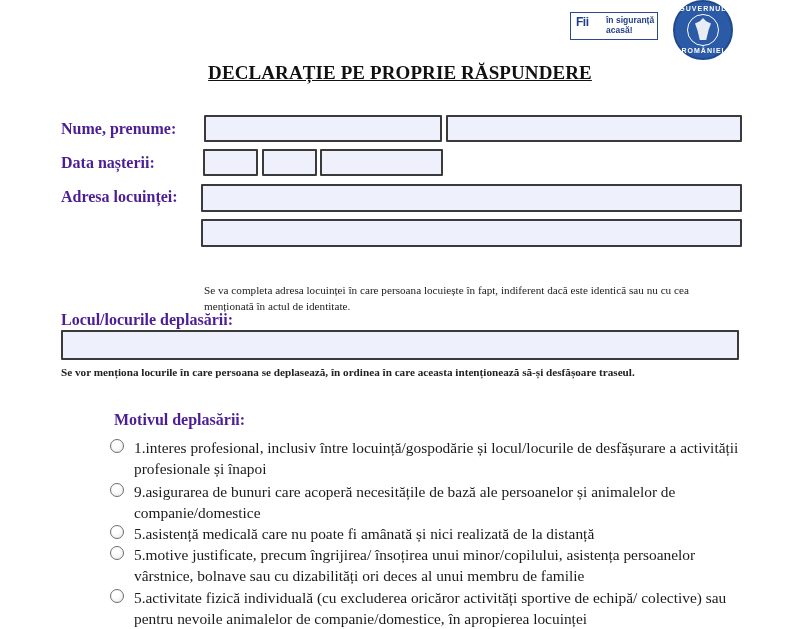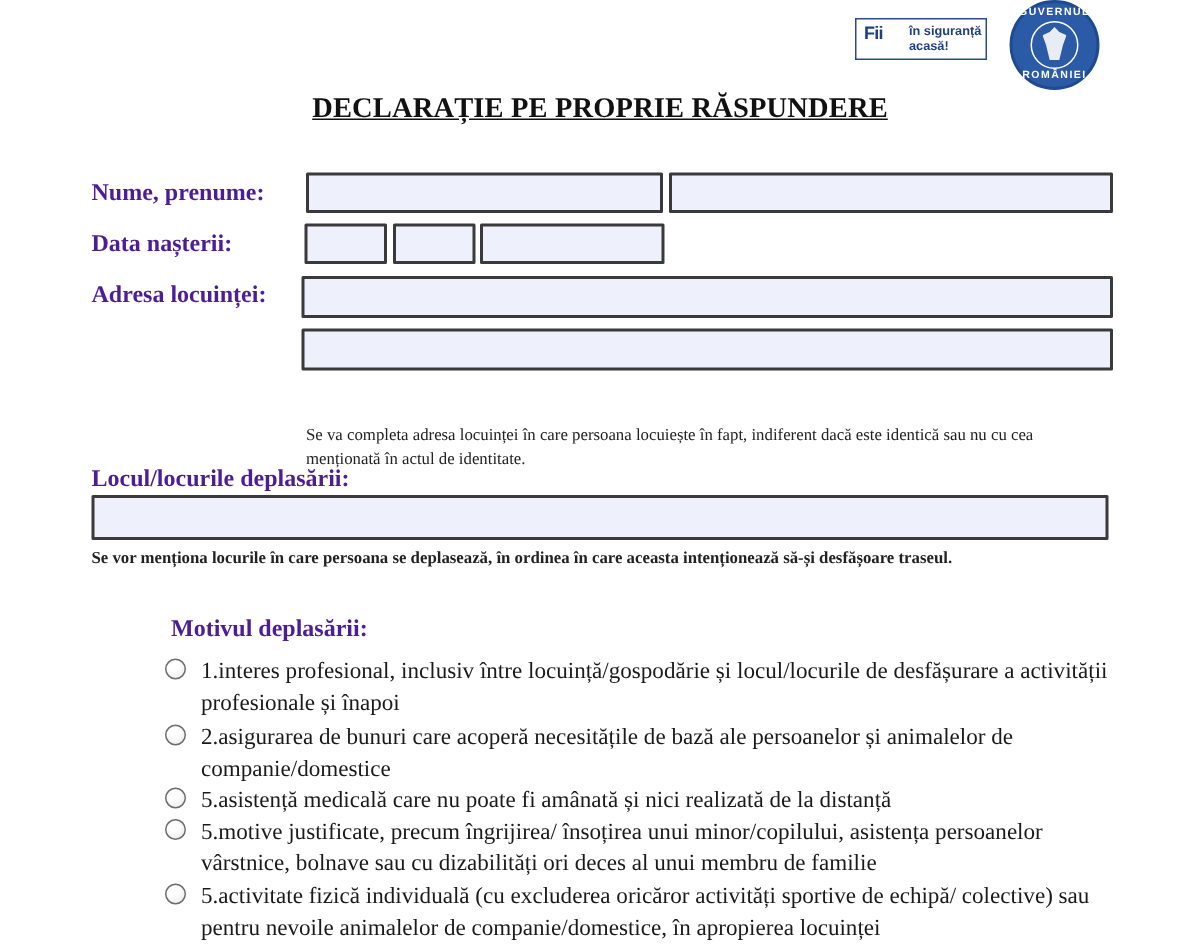--- a/index.html
+++ b/index.html
@@ -74,21 +74,21 @@
 <div class="note" style="left:61px; top:364px; width:700px; white-space:nowrap;font-weight:bold;">Se vor menționa locurile în care persoana se deplasează, în ordinea în care aceasta intenționează să-și desfășoare traseul.</div>
 
 <div class="label" style="left:74px; top:411px;margin-left:40px;">Motivul deplasării:</div>
 
 <div class="opt" style="top:437px;">
   <span class="radio"></span>
   <span class="opt-text">1.interes profesional, inclusiv între locuință/gospodărie și locul/locurile de desfășurare a activității profesionale și înapoi</span>
 </div>
 <div class="opt" style="top:481px;">
   <span class="radio"></span>
-  <span class="opt-text">2.asigurarea de bunuri care acoperă necesitățile de bază ale persoanelor și animalelor de companie/domestice</span>
+  <span class="opt-text">9.asigurarea de bunuri care acoperă necesitățile de bază ale persoanelor și animalelor de companie/domestice</span>
 </div>
 <div class="opt" style="top:523px;">
   <span class="radio"></span>
   <span class="opt-text">5.asistență medicală care nu poate fi amânată și nici realizată de la distanță</span>
 </div>
 <div class="opt" style="top:544px;">
   <span class="radio"></span>
   <span class="opt-text">5.motive justificate, precum îngrijirea/ însoțirea unui minor/copilului, asistența persoanelor vârstnice, bolnave sau cu dizabilități ori deces al unui membru de familie</span>
 </div>
 <div class="opt" style="top:587px;">

